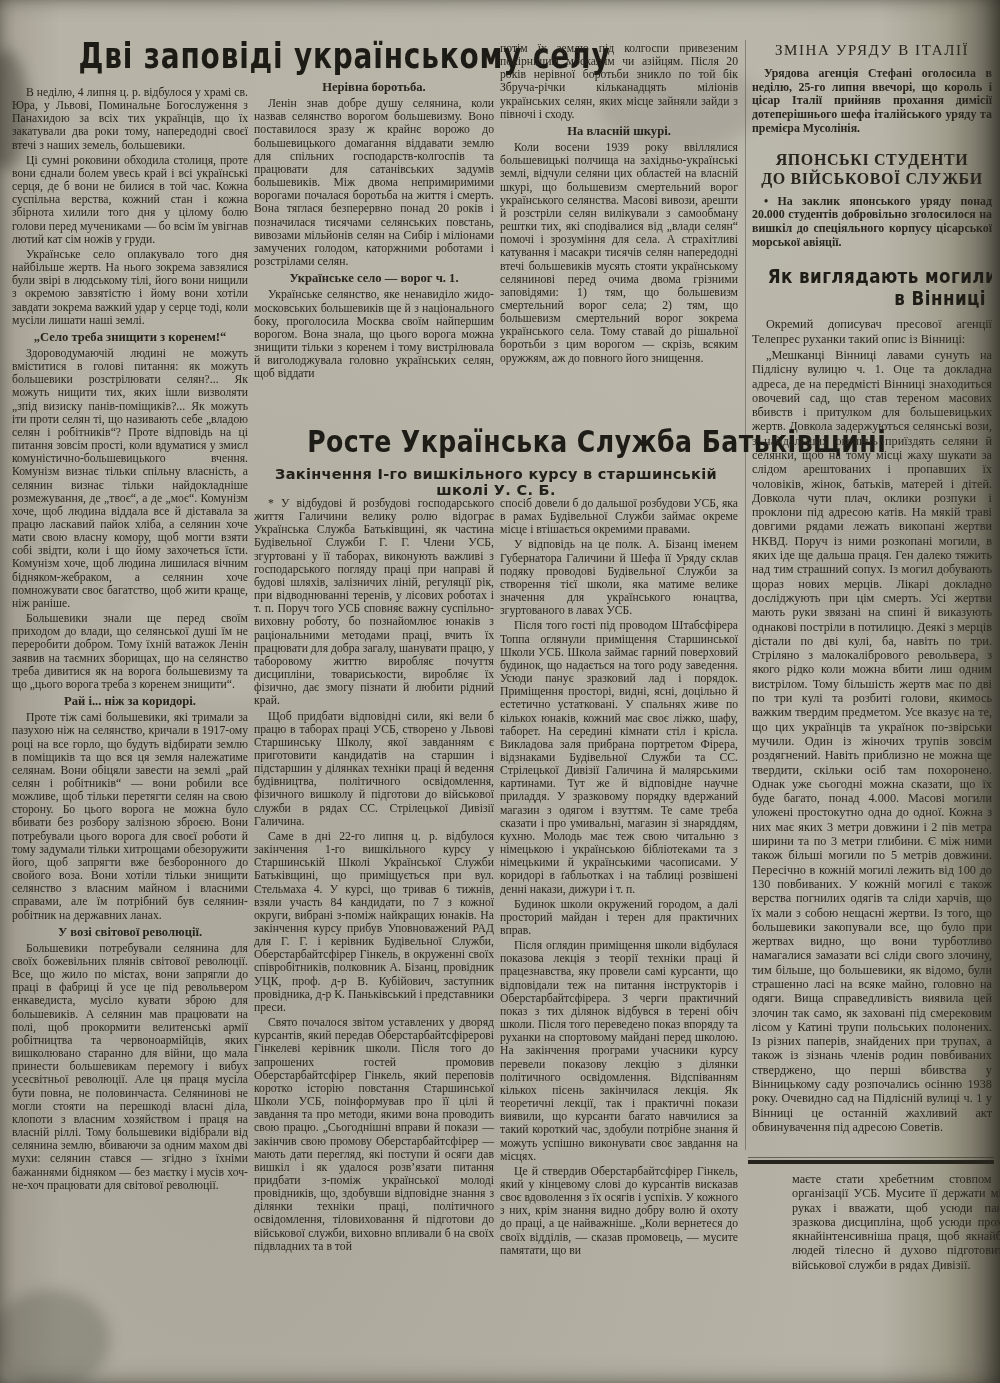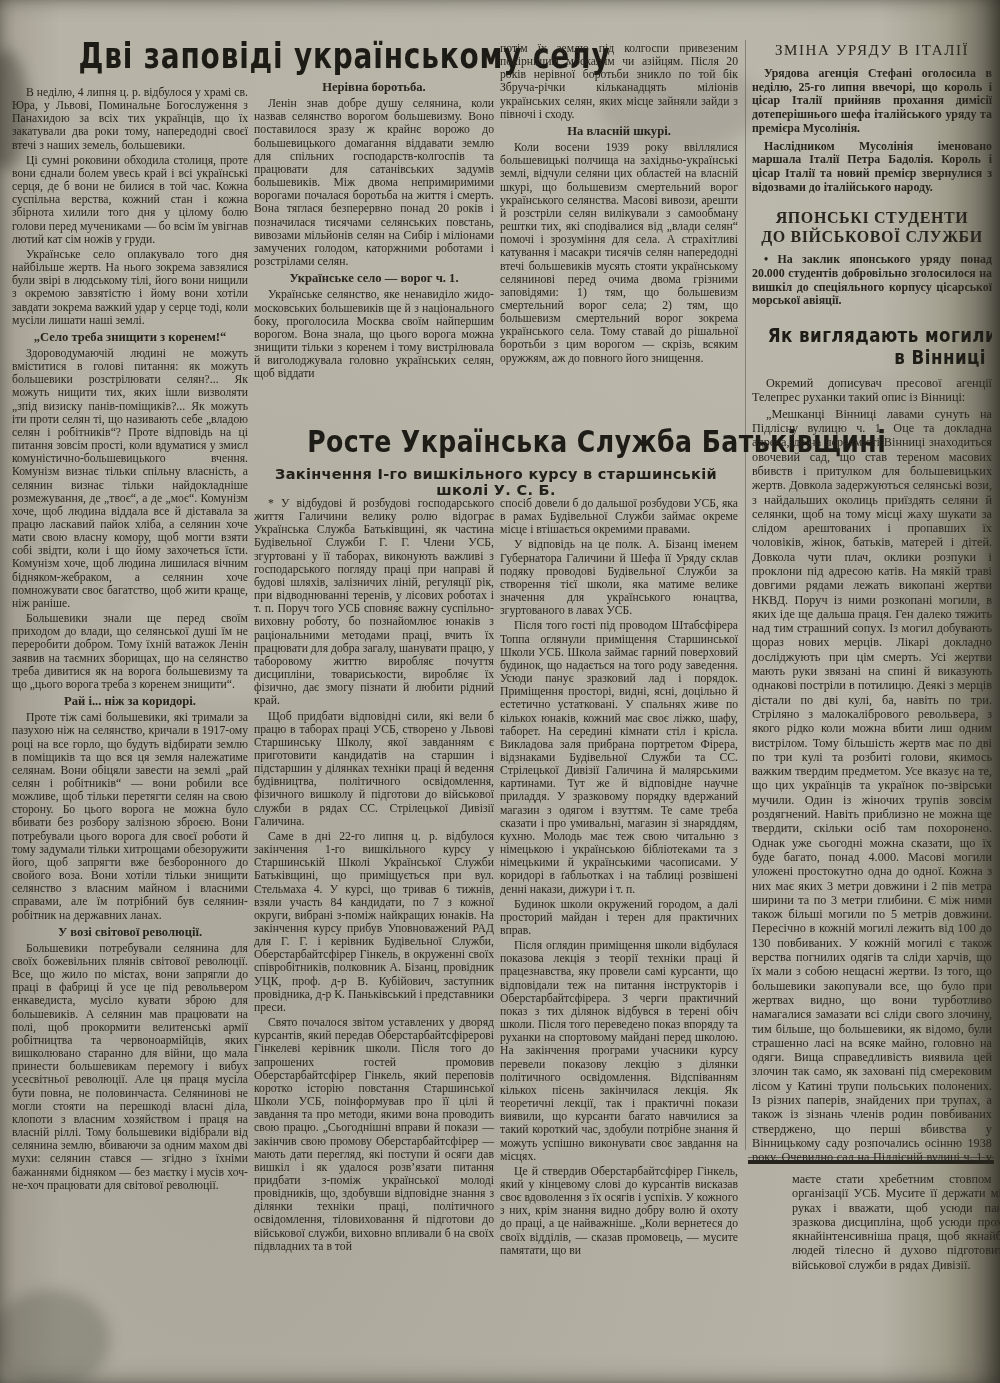--- a/index.html
+++ b/index.html
@@ -120,21 +120,20 @@
     <p>Після того гості під проводом Штабсфірера Топпа оглянули приміщення Старшинської Школи УСБ. Школа займає гарний поверховий будинок, що надається на того роду заведення. Усюди панує зразковий лад і порядок. Приміщення просторі, видні, ясні, доцільно й естетично устатковані. У спальнях живе по кількох юнаків, кожний має своє ліжко, шафу, таборет. На середині кімнати стіл і крісла. Викладова заля прибрана портретом Фірера, відзнаками Будівельної Служби та СС. Стрілецької Дивізії Галичина й малярськими картинами. Тут же й відповідне научне приладдя. У зразковому порядку вдержаний магазин з одягом і взуттям. Те саме треба сказати і про умивальні, магазин зі знаряддям, кухню. Молодь має теж свою читальню з німецькою і українською бібліотеками та з німецькими й українськими часописами. У коридорі в ґабльотках і на таблиці розвішені денні накази, дижури і т. п.</p>
     <p>Будинок школи окружений городом, а далі просторий майдан і терен для практичних вправ.</p>
     <p>Після оглядин приміщення школи відбулася показова лекція з теорії техніки праці й працезнавства, яку провели самі курсанти, що відповідали теж на питання інструкторів і Оберстарбайтсфірера. З черги практичний показ з тих ділянок відбувся в терені обіч школи. Після того переведено показ впоряду та руханки на спортовому майдані перед школою. На закінчення програми учасники курсу перевели показову лекцію з ділянки політичного освідомлення. Відспіванням кількох пісень закінчилася лекція. Як теоретичні лекції, так і практичні покази виявили, що курсанти багато навчилися за такий короткий час, здобули потрібне знання й можуть успішно виконувати своє завдання на місцях.</p>
     <p>Це й ствердив Оберстарбайтсфірер Гінкель, який у кінцевому слові до курсантів висказав своє вдоволення з їх осягів і успіхів. У кожного з них, крім знання видно добру волю й охоту до праці, а це найважніше. „Коли вернетеся до своїх відділів, — сказав промовець, — мусите памятати, що ви</p>
   </div>
 
   <div class="rc">
     <div class="rc-h1">ЗМІНА УРЯДУ В ІТАЛІЇ</div>
     <div class="rc-bold">
       <p>Урядова агенція Стефані оголосила в неділю, 25-го липня ввечорі, що король і цісар Італії прийняв прохання димісії дотеперішнього шефа італійського уряду та премієра Мусолінія.</p>
-      <p>Наслідником Мусолінія іменовано маршала Італії Петра Бадолія. Король і цісар Італії та новий премієр звернулися з відозвами до італійського народу.</p>
     </div>
 
     <div class="rc-h2">
       <span>ЯПОНСЬКІ СТУДЕНТИ</span><br>
       <span>ДО ВІЙСЬКОВОЇ СЛУЖБИ</span>
     </div>
     <div class="rc-bold">
       <p>• На заклик японського уряду понад 20.000 студентів добровільно зголосилося на вишкіл до спеціяльного корпусу цісарської морської авіяції.</p>
     </div>
 

